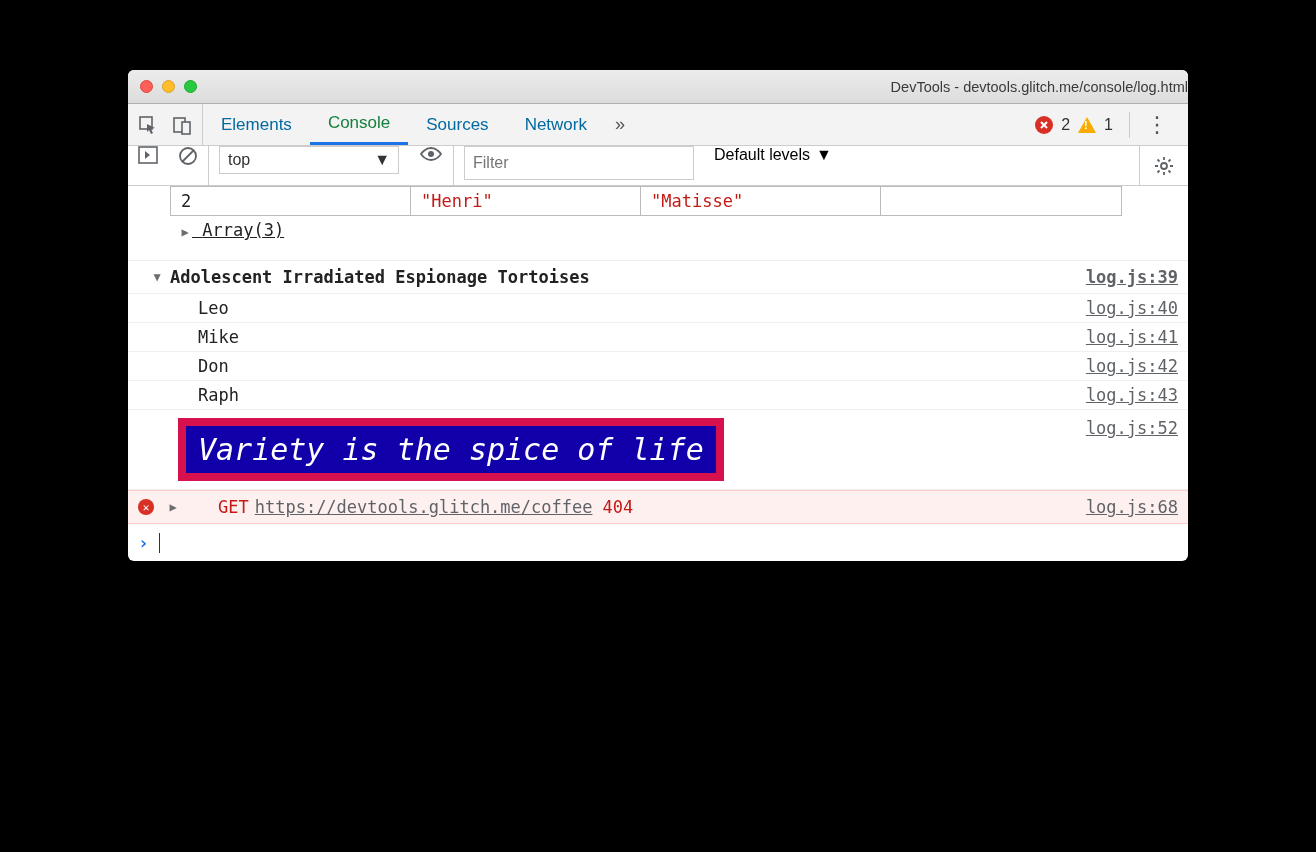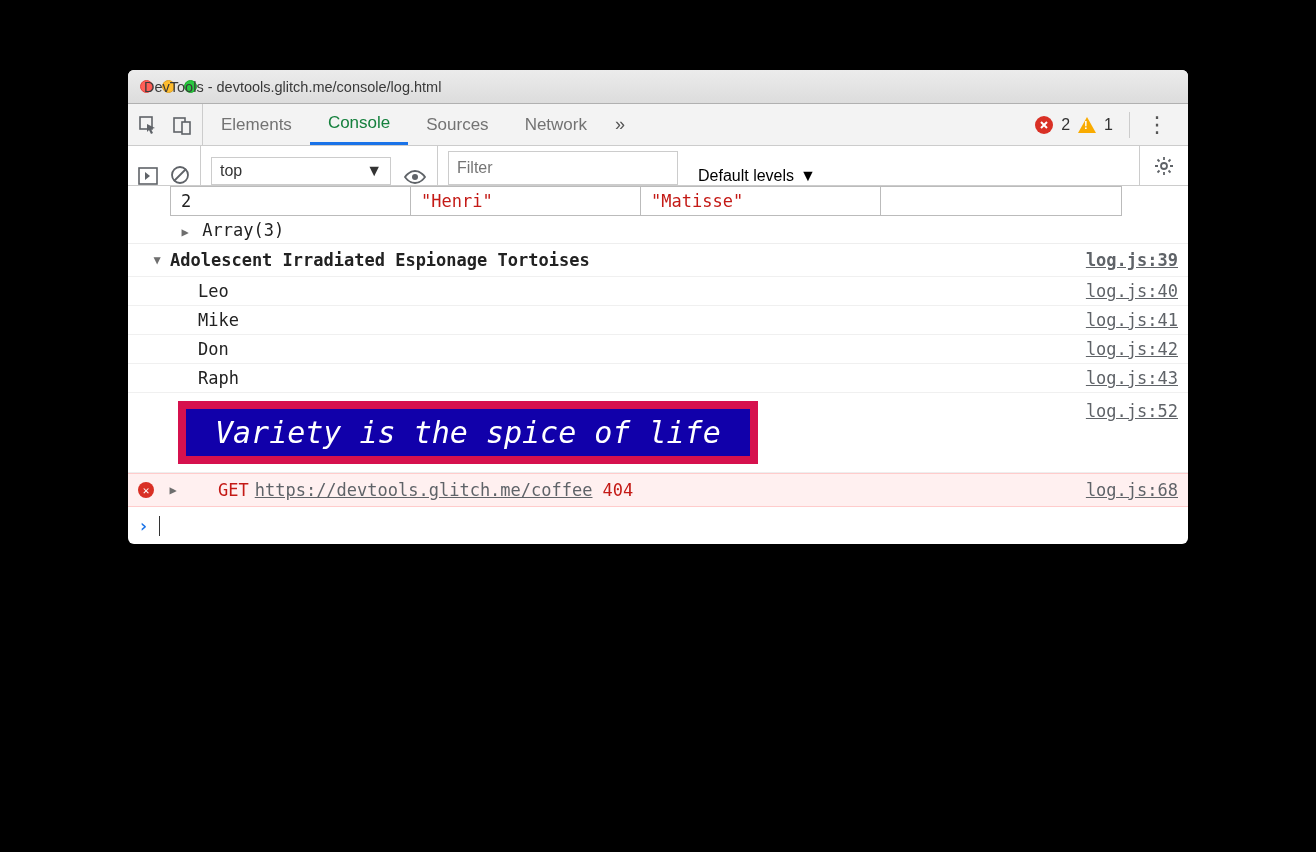--- a/index.html
+++ b/index.html
@@ -35,21 +35,21 @@
   }
   .tl {
     width: 13px; height: 13px; border-radius: 50%;
   }
   .tl.red { background: #ff5f57; border: 1px solid #e0443e; }
   .tl.yellow { background: #ffbd2e; border: 1px solid #dea123; }
   .tl.green { background: #28c940; border: 1px solid #1aab29; }
   .title {
     position: absolute;
     left: 16px; right: 0;
-    text-align: left;
+    text-align: right;
     font-size: 14.5px;
     color: #3a3a3a;
     pointer-events: none;
   }
   
   .tabs {
     height: 42px;
     background: #f3f3f3;
     border-bottom: 1px solid #ccc;
     display: flex;
@@ -65,21 +65,21 @@
     border-right: 1px solid #ccc;
     height: 100%;
   }
   .icon-wrap { display:flex; align-items:center; justify-content:center; }
   .tab {
     padding: 0 18px;
     height: 100%;
     display: flex;
     align-items: center;
     cursor: default;
-    color: #737373;
+    color: #0369a1;
   }
   .tab.active {
     color: #15803d;
     border-bottom: 3px solid #1a73e8;
     font-weight: 400;
   }
   .chevmore { color: #555; padding: 0 10px; font-size:18px; }
   .tabs .right {
     margin-left: auto;
     display: flex;
@@ -100,21 +100,21 @@
   
   .ctoolbar {
     height: 40px;
     border-bottom: 1px solid #ccc;
     display: flex;
     align-items: center;
     font-size: 16px;
     color: #5f6368;
     background: #fff;
   }
-  .ctoolbar .sec { display:flex; align-items:flex-end; gap:12px; padding:0 10px; height:100%; }
+  .ctoolbar .sec { display:flex; align-items:flex-start; gap:20px; padding:0 10px; height:100%; }
   .ctoolbar .sec.br { border-right:1px solid #ccc; }
   .context {
     border:1px solid #ccc; height:28px; min-width:180px;
     padding:0 8px; display:flex; align-items:center; justify-content:space-between;
     color:#333; font-size:16px;
   }
   .eye { color:#5f6368; }
   .filter {
     border:1px solid #ccc; height:28px; width:230px; padding:16px 8px;
     color:#757575; font-size:16px; background:#fff;
@@ -132,39 +132,39 @@
   .src { margin-left:auto; color:#5f6368; text-decoration:underline; white-space:nowrap; padding-left:20px; }
   .tri { font-size:12px; color:#6e6e6e; display:inline-block; width:14px; text-align:center; }
   .tablebit {
     border:1px solid #bbb; display:flex; margin-left:40px; flex:0 0 auto;
   }
   .tablebit .cell { border-right:1px solid #bbb; padding:4px 10px; }
   .tablebit .idxcell { width:240px; color:#222; }
   .tablebit .valcell { width:230px; color:#c41a16; }
   .tablebit .valcell2 { width:240px; color:#c41a16; }
   .tablebit .emptycell { width:240px; border-right:none; }
-  .arrayline { padding:4px 10px 3px 50px; border-bottom:1px solid #eee; }
+  .arrayline { padding:4px 10px 20px 50px; border-bottom:1px solid #eee;text-decoration:underline; }
   .group-head { font-weight:bold; display:flex; padding:6px 10px; border-bottom:1px solid #f0f0f0; align-items:center;}
   .group-head .label { flex:1; }
   .group-item { display:flex; padding:4px 10px 4px 10px; border-bottom:1px solid #f0f0f0; align-items:center; }
   .group-item .pipe { color:#ccc; padding-left:20px; width:60px; }
   .styledmsg-row { display:flex; padding:8px 10px 8px 50px; border-bottom:1px solid #eee; align-items:flex-start;}
   .styledmsg {
     background:#1a0dab; background:#1a0da8; background:#1a0da0; background:#0f00b8;
     background:#1400b3;
     border:8px solid #d81b60; border-color:#e2134d; border-color:#d81b60;
     border:8px solid #d6114c;
     color:#fff; font-style:italic; font-size:30px;
     padding:8px 14px;
     background:#1400a8;
   }
   .styledmsg {
     background:#1100aa;
     border:8px solid #d6114e;
-    color:#fff; font-style:italic; font-size:30px; padding:6px 29px;
+    color:#fff; font-style:italic; font-size:30px; padding:6px 12px;
     font-family: Menlo, Consolas, monospace;
   }
   .err-row {
     background:#fff0f0; border-top:1px solid #fcc; border-bottom:1px solid #fcc;
     display:flex; padding:6px 10px; align-items:center;
   }
   .err-ico {
     width:16px; height:16px; border-radius:50%; background:#d93025; color:#fff;
     font-size:11px; font-weight:bold; display:flex; align-items:center; justify-content:center;
     margin-right:12px;

